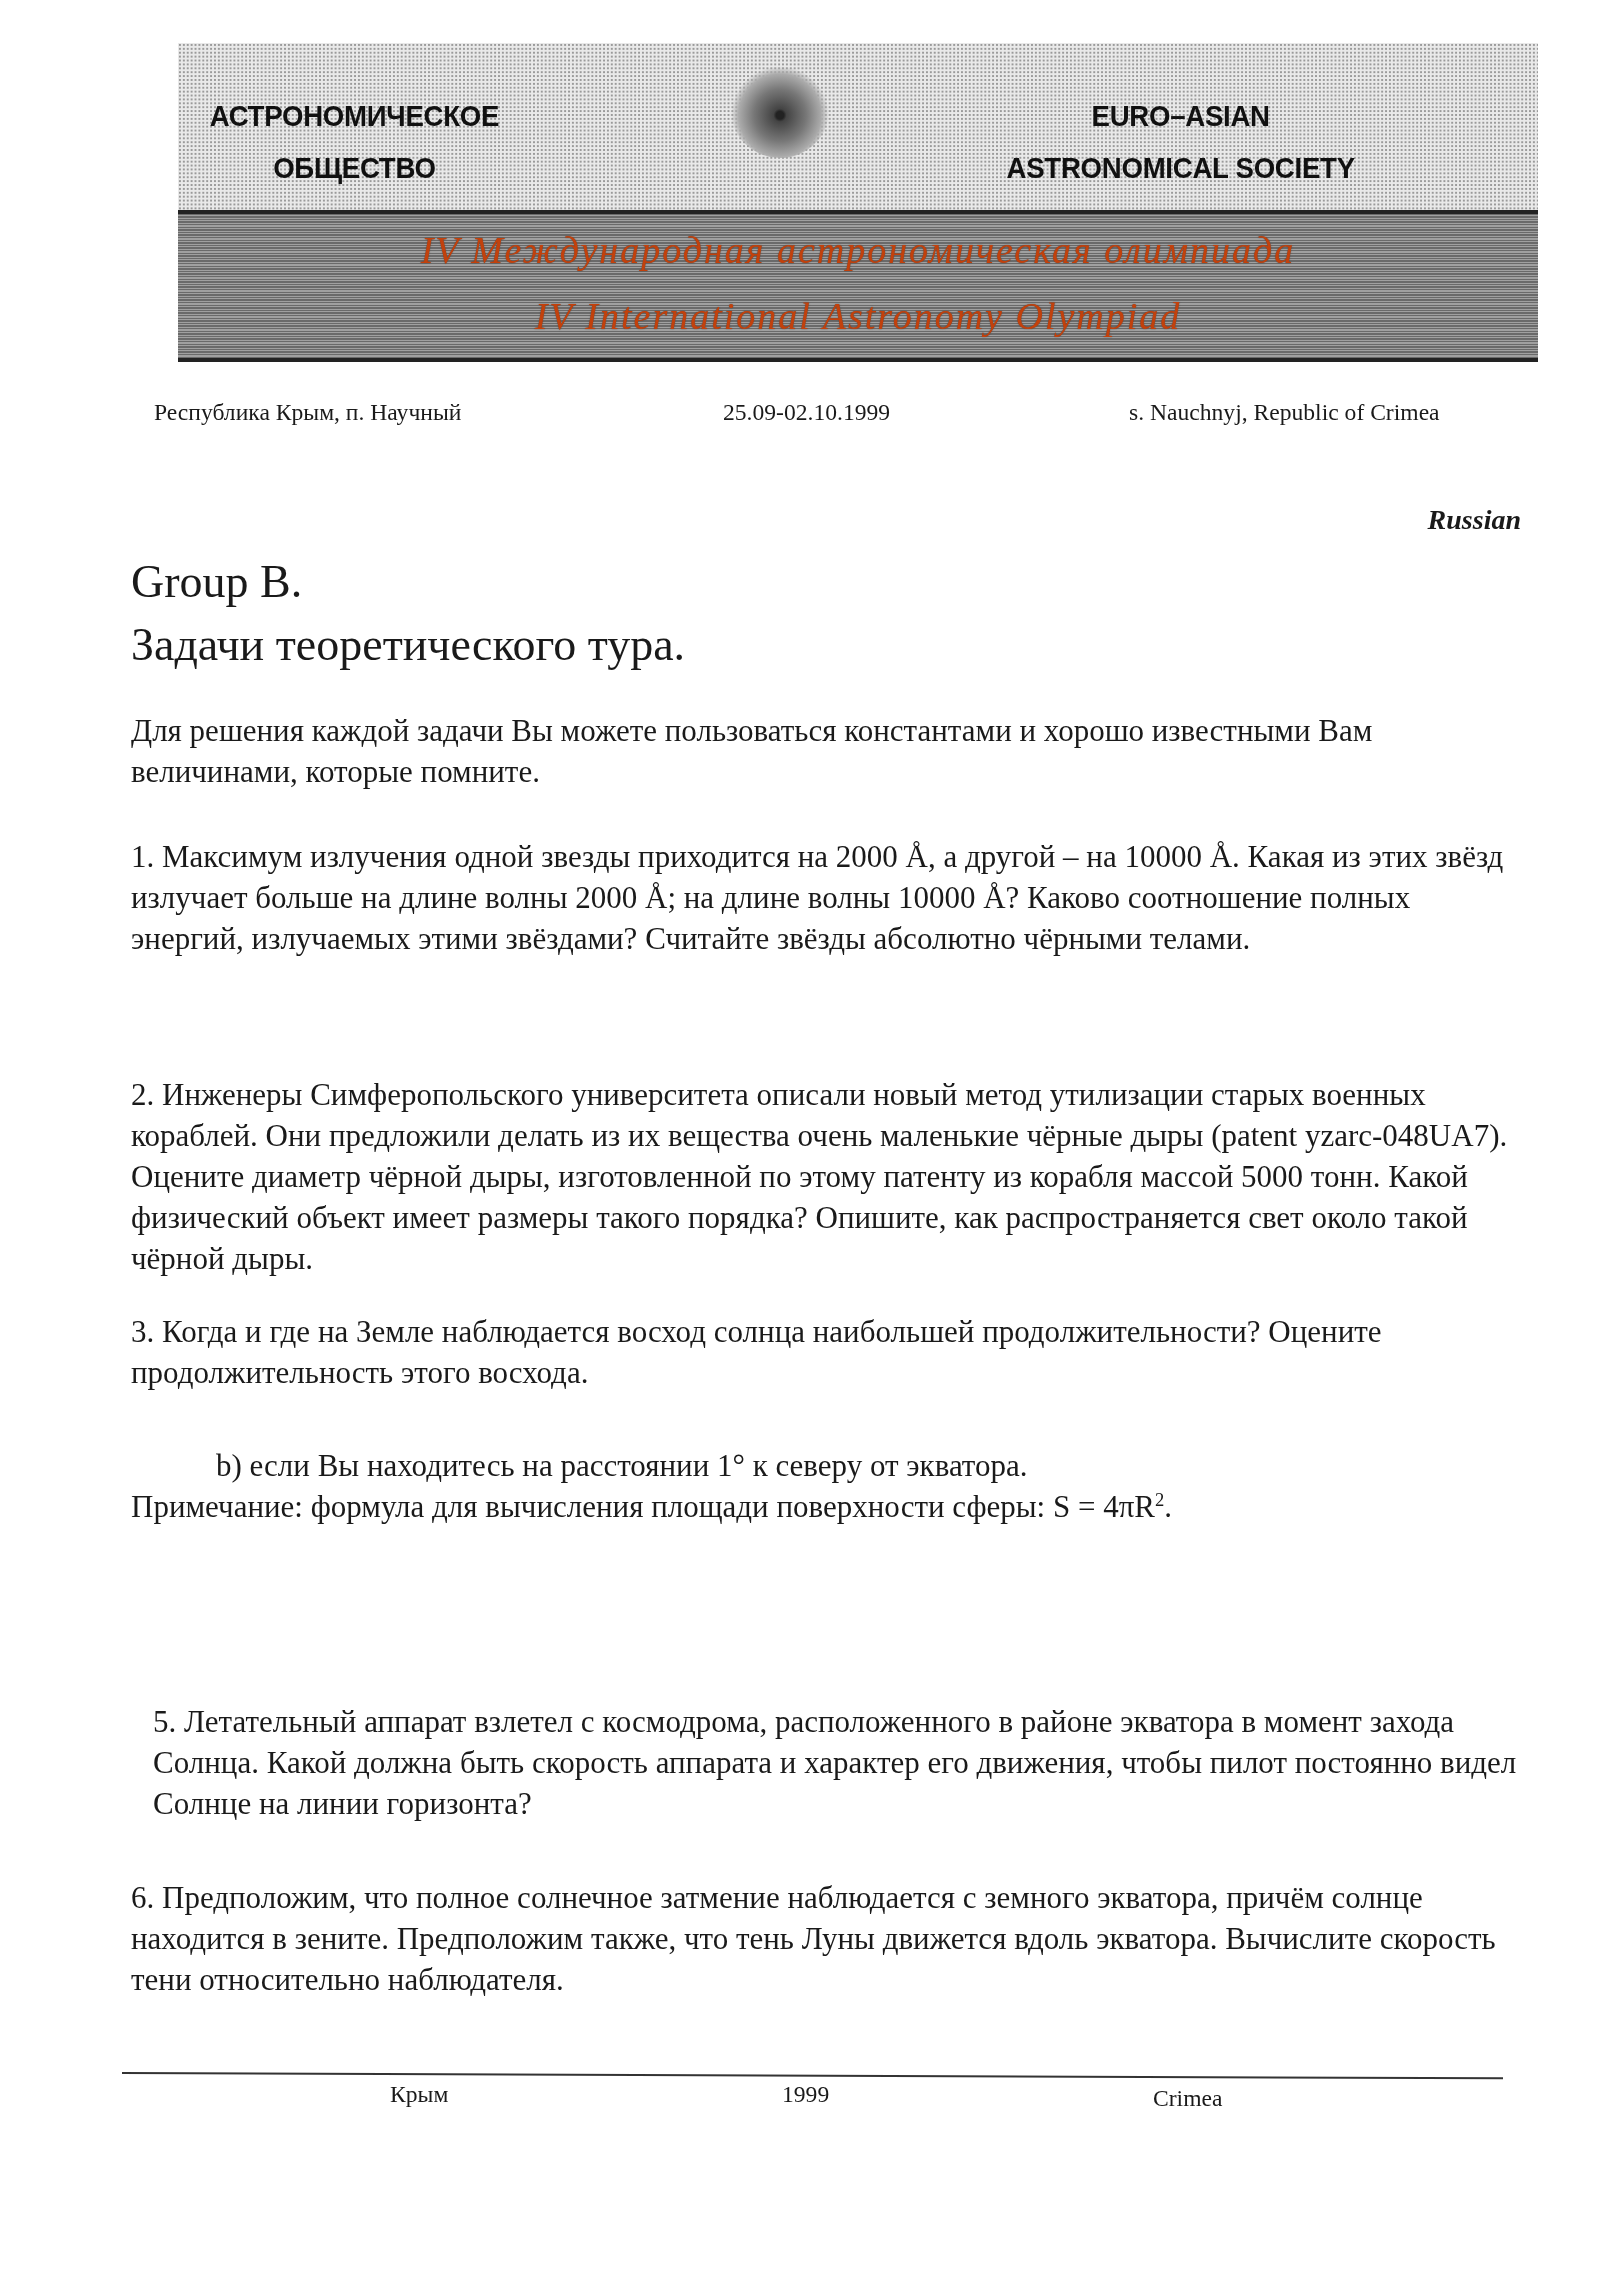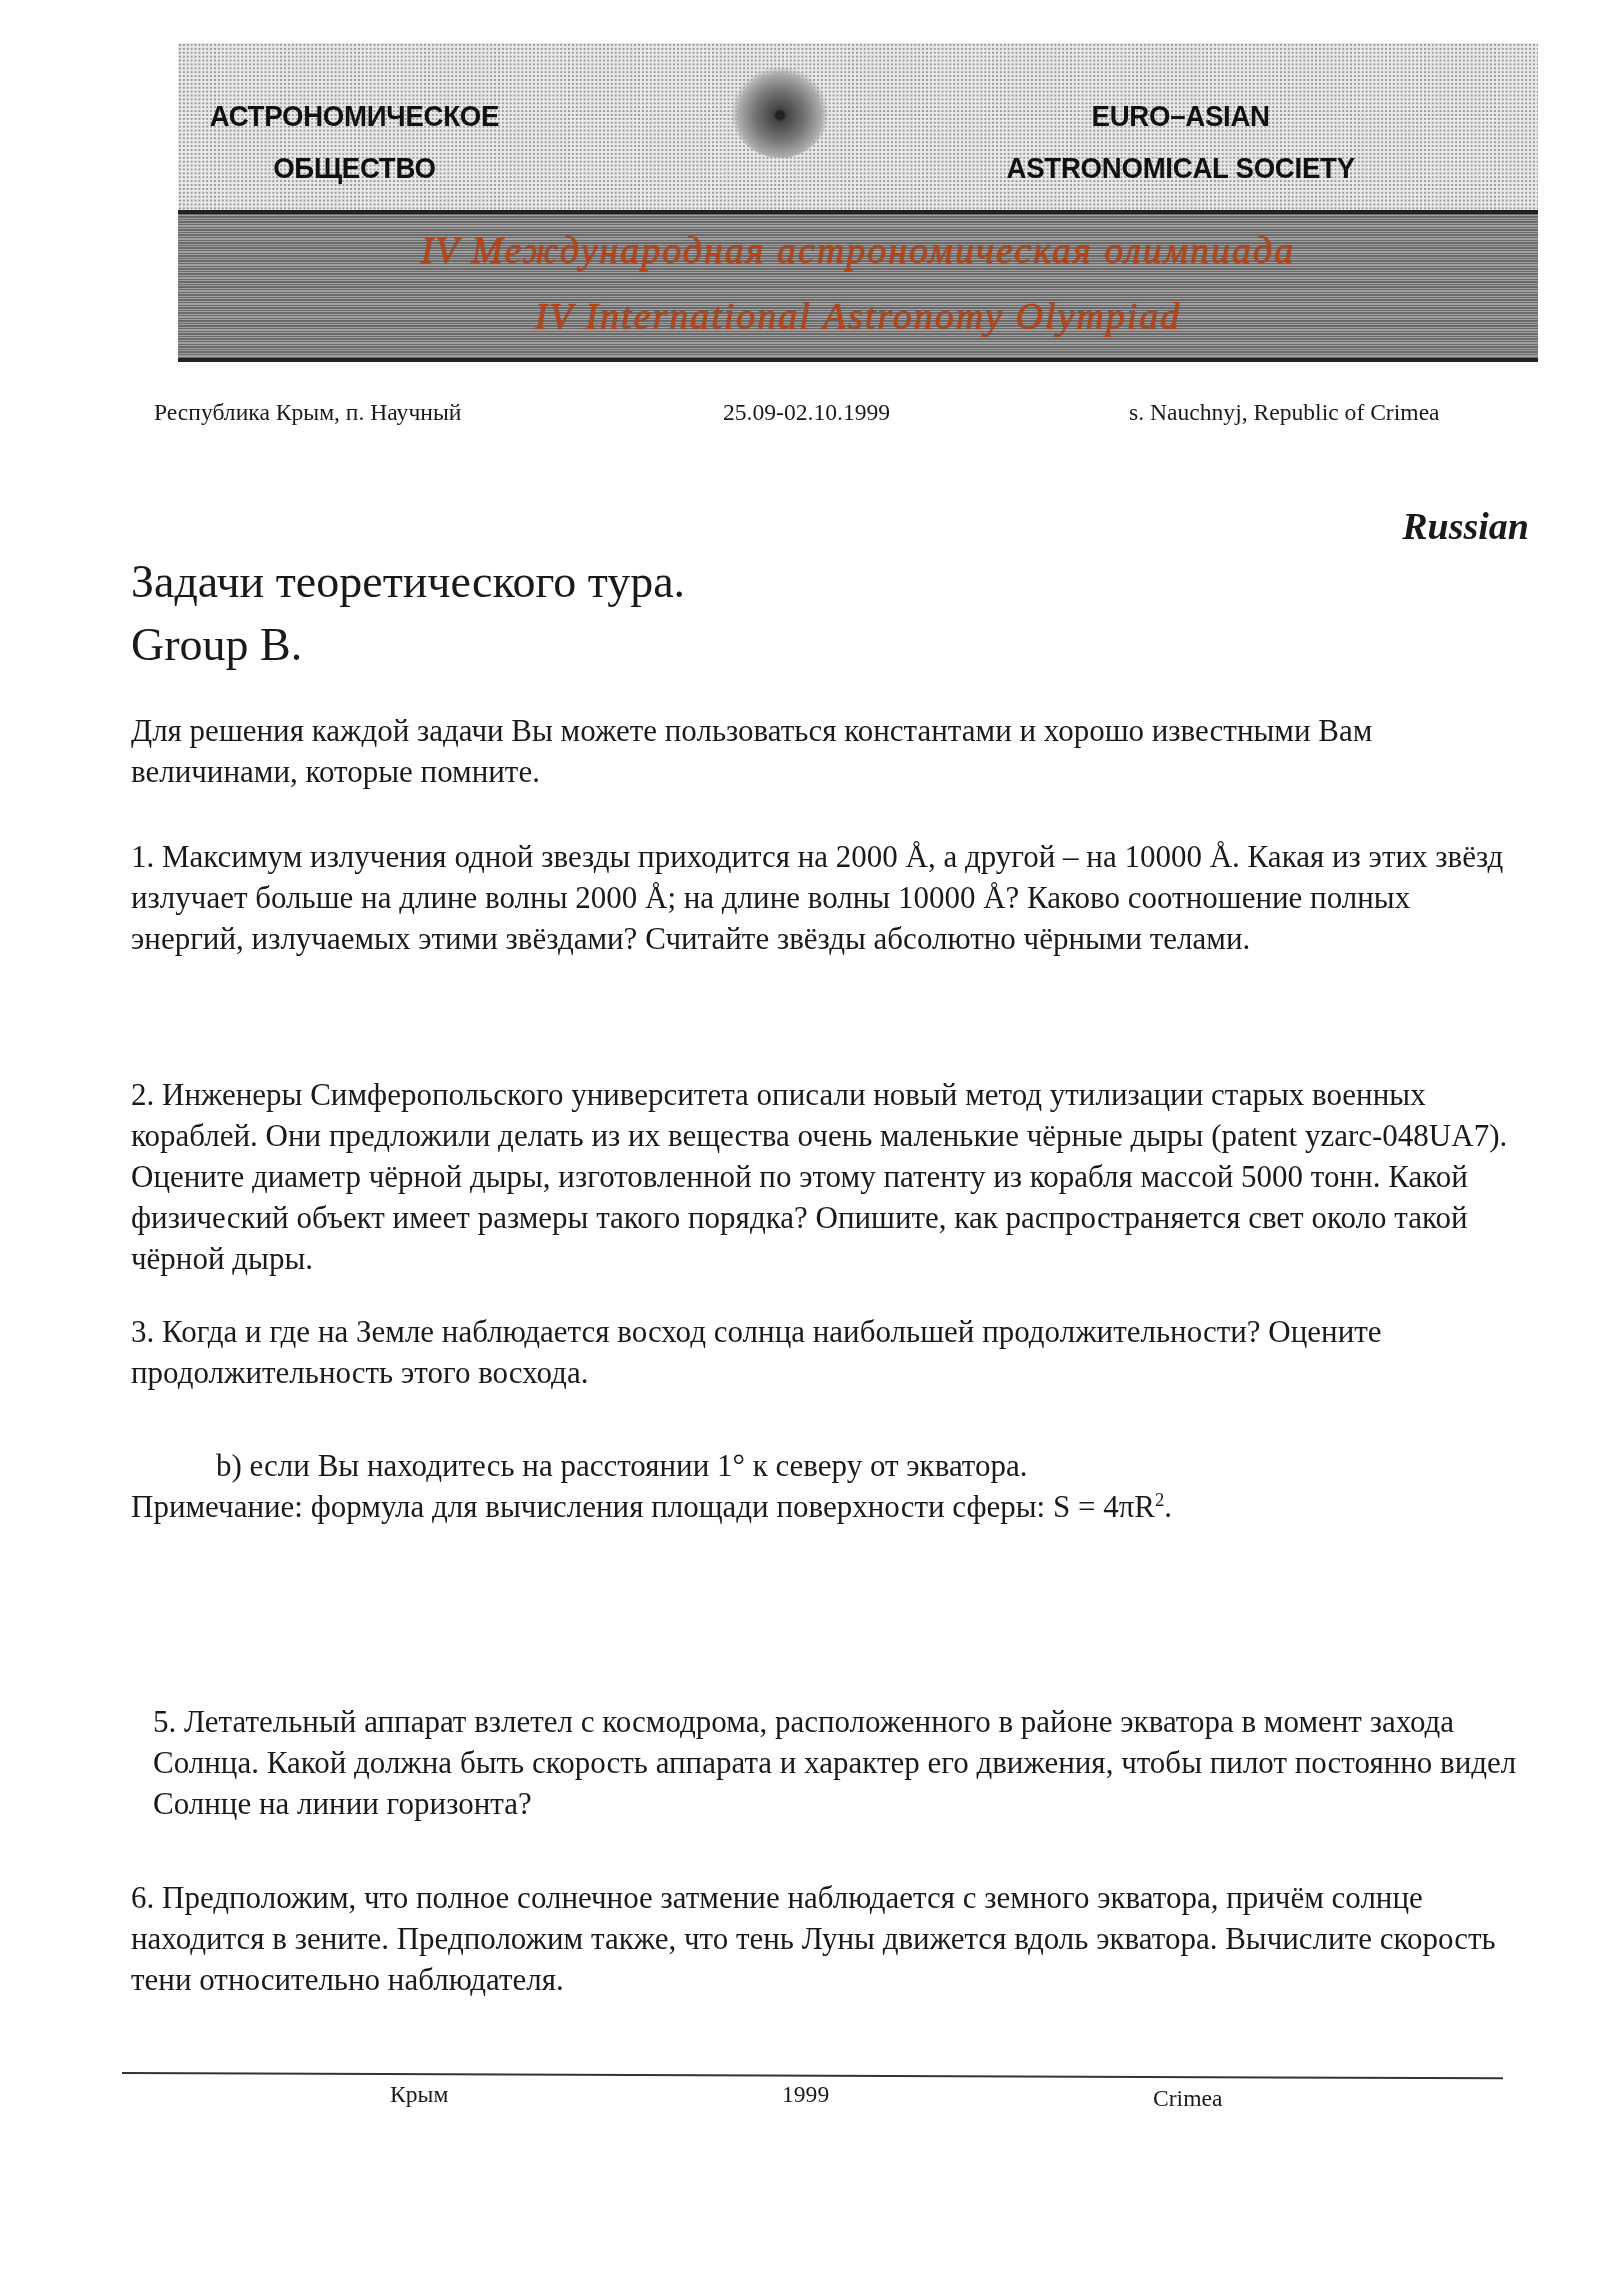--- a/index.html
+++ b/index.html
@@ -50,21 +50,21 @@
 
     .loc-line {
       position: absolute; top: 399px; left: 154px; width: 1348px; height: 33px;
       font-size: 23.6px;
     }
     .loc-left { position: absolute; left: 0; top: 0; }
     .loc-mid { position: absolute; left: 569px; top: 0; }
     .loc-right { position: absolute; left: 975px; top: 0; }
 
     .lang {
-      position: absolute; right: 94px; top: 504px; font-size: 38px;
+      position: absolute; right: 102px; top: 504px; font-size: 28px;
       font-weight: bold; font-style: italic; margin-left: 19px;
     }
     .title {
       position: absolute; left: 131px; top: 550px; font-size: 46px; line-height: 63px;
     }
     .intro, .problem {
       position: absolute; left: 131px; width: 1387px; font-size: 31px; line-height: 41px;
     }
     .intro { top: 710px; }
     .problem p { margin: 0; }
@@ -112,22 +112,22 @@
 
 <div class="loc-line">
   <span class="loc-left">Республика Крым, п. Научный</span>
   <span class="loc-mid">25.09-02.10.1999</span>
   <span class="loc-right">s. Nauchnyj,  Republic of Crimea</span>
 </div>
 
 <div class="lang">Russian</div>
 
 <div class="title">
+  <div>Group B.</div>
   <div>Задачи теоретического тура.</div>
-  <div>Group B.</div>
 </div>
 
 <div class="intro">Для решения каждой задачи Вы можете пользоваться константами и хорошо известными Вам величинами, которые помните.</div>
 
 <div class="problem p1">
   <p>1. Максимум излучения одной звезды приходится на 2000 Å,  а другой – на 10000 Å. Какая из этих звёзд излучает больше на длине волны 2000 Å; на длине волны 10000 Å? Каково соотношение полных энергий, излучаемых этими звёздами? Считайте звёзды абсолютно чёрными телами.</p>
 </div>
 
 <div class="problem p2">
   <p>2. Инженеры Симферопольского университета описали новый метод утилизации старых военных кораблей. Они предложили делать из их вещества очень маленькие чёрные дыры (patent yzarc-048UA7). Оцените диаметр  чёрной дыры, изготовленной по этому патенту из корабля массой 5000 тонн. Какой физический объект имеет размеры такого порядка? Опишите, как распространяется свет около такой чёрной дыры.</p>

